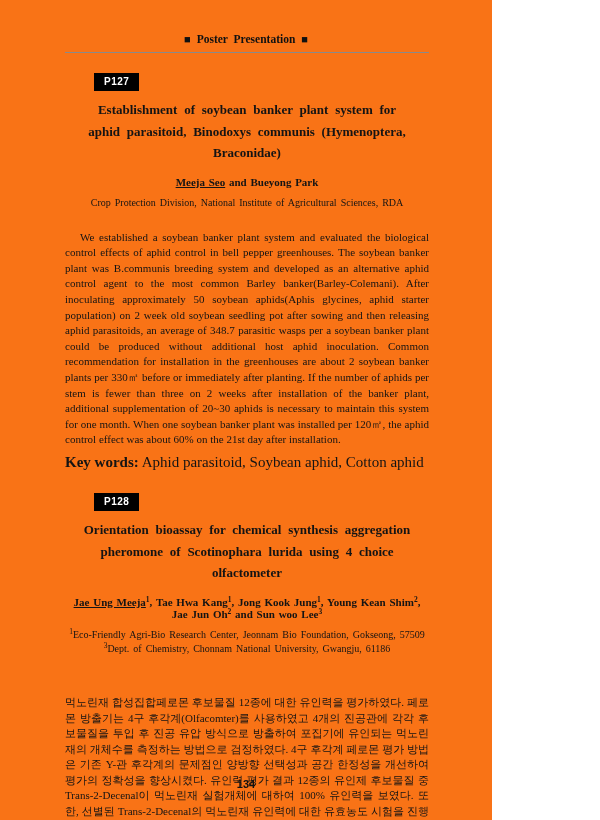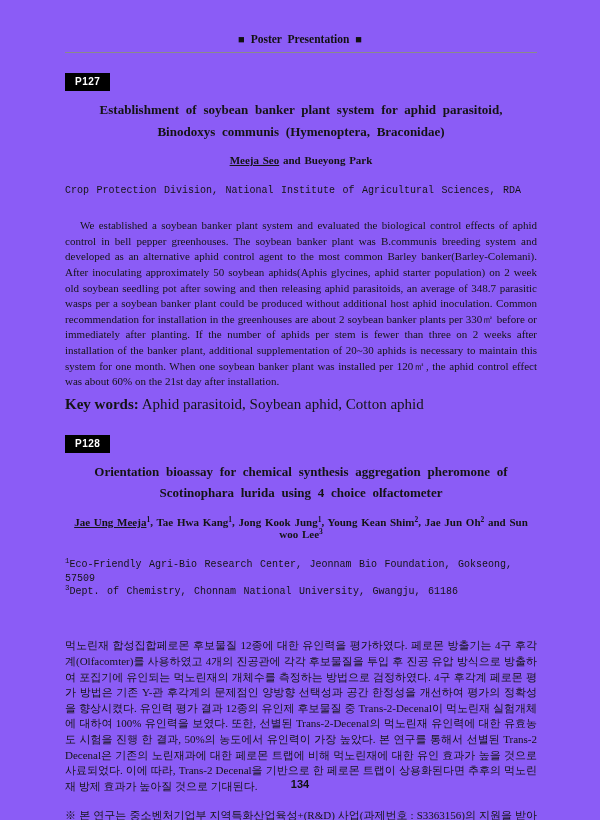--- a/index.html
+++ b/index.html
@@ -1,19 +1,19 @@
 <!DOCTYPE html>
 <html><head>
 <meta charset="utf-8">
 <style>
   html,body { margin:0; padding:0; background:#ffffff; }
   .page {
     position:relative;
-    width:600px; height:820px;
-    background:#8b5cf6;
+    width:492px; height:820px;
+    background:#f97316;
     font-family:"Liberation Serif","DejaVu Serif",serif;
     color:#141414;
     overflow:hidden;
     box-sizing:border-box;
   }
   .content { padding:0 63px 0 65px; }
 
   
   .hdr {
     padding-top:33px;
@@ -33,20 +33,21 @@
   .badge {
     display:inline-block;
     background:#000;
     color:#fff;
     font-family:"Liberation Sans","DejaVu Sans",sans-serif;
     font-weight:bold;
     font-size:10px;
     letter-spacing:0.5px;
     padding:3px 10px 3px 10px;
     line-height:12px;
+    margin-left:29px;
   }
   .badge1 { margin-top:20px; }
   .badge2 { margin-top:23px; }
 
   
   .title {
     margin:8px 14px 0 14px;
     text-align:center;
     font-weight:bold;
     font-size:13px;
@@ -56,25 +57,25 @@
 
   
   .authors {
     margin-top:12px;
     text-align:center;
     font-weight:bold;
     font-size:11px;
     word-spacing:1px;
   }
   .affil {
-    margin-top:18px;
+    margin-top:8px;
+    text-align:center;
     font-size:10px;
     line-height:13.2px;
     word-spacing:1.5px;
-    font-family:Liberation Mono, monospace;
   }
   .affil-line { }
 
   
   .abs-body {
     margin:21px 0 0 0;
     font-size:11px;
     line-height:15.6px;
     text-align:justify;
   }

